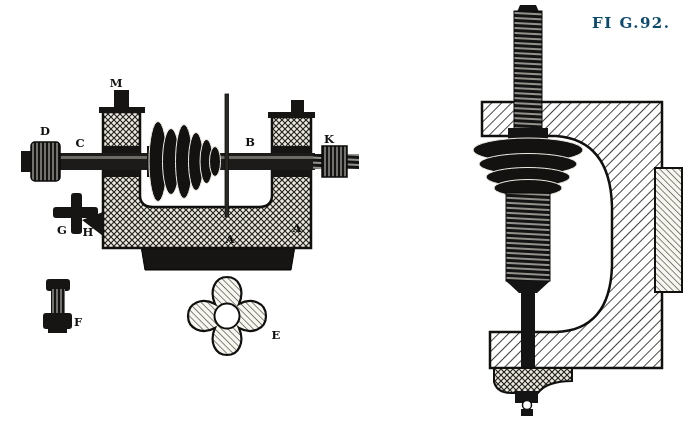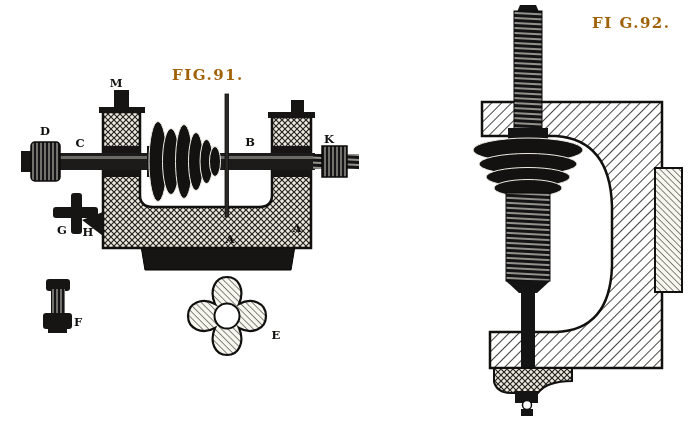--- a/index.html
+++ b/index.html
@@ -10,21 +10,21 @@
     background: #ffffff;
     font-family: "DejaVu Serif", serif;
     overflow: hidden;
   }
   svg.plate { position: absolute; left: 0; top: 0; }
   .caption {
     position: absolute;
     font-weight: bold;
     font-size: 15px;
     letter-spacing: 1.5px;
-    color: #a16207;
+    color: #0c4a6e;
     white-space: nowrap;
     text-align: right;
   }
   .lbl {
     position: absolute;
     transform: translate(-50%, -50%);
     font-weight: bold;
     font-size: 11.5px;
     color: #11100e;
     white-space: nowrap;
@@ -149,21 +149,20 @@
 
       <g>
         <path d="M494,368 L572,368 L572,381 Q547,381 538,393 L511,393 Q497,393 494,382 Z" fill="url(#xh)" stroke="#11100e" stroke-width="2"></path>
         <rect x="515" y="391" width="23" height="12" fill="#141414"></rect>
         <circle cx="527" cy="405" r="4.5" fill="#ffffff" stroke="#11100e" stroke-width="1.5"></circle>
         <rect x="521" y="409" width="12" height="7" fill="#141414"></rect>
       </g>
     </g>
   </svg>
 
-  <span class="caption" style="left:172px; top:66px;">FIG.91.</span>
   <span class="caption" style="left:592px; top:14px;">FI G.92.</span>
 
   <span class="lbl" style="left:116px; top:83px;">M</span>
   <span class="lbl" style="left:45px;  top:131px;">D</span>
   <span class="lbl" style="left:80px;  top:143px;">C</span>
   <span class="lbl" style="left:250px; top:142px;">B</span>
   <span class="lbl" style="left:329px; top:139px;">K</span>
   <span class="lbl" style="left:62px;  top:230px;">G</span>
   <span class="lbl" style="left:88px;  top:232px;">H</span>
   <span class="lbl" style="left:230px; top:239px;">A</span>

